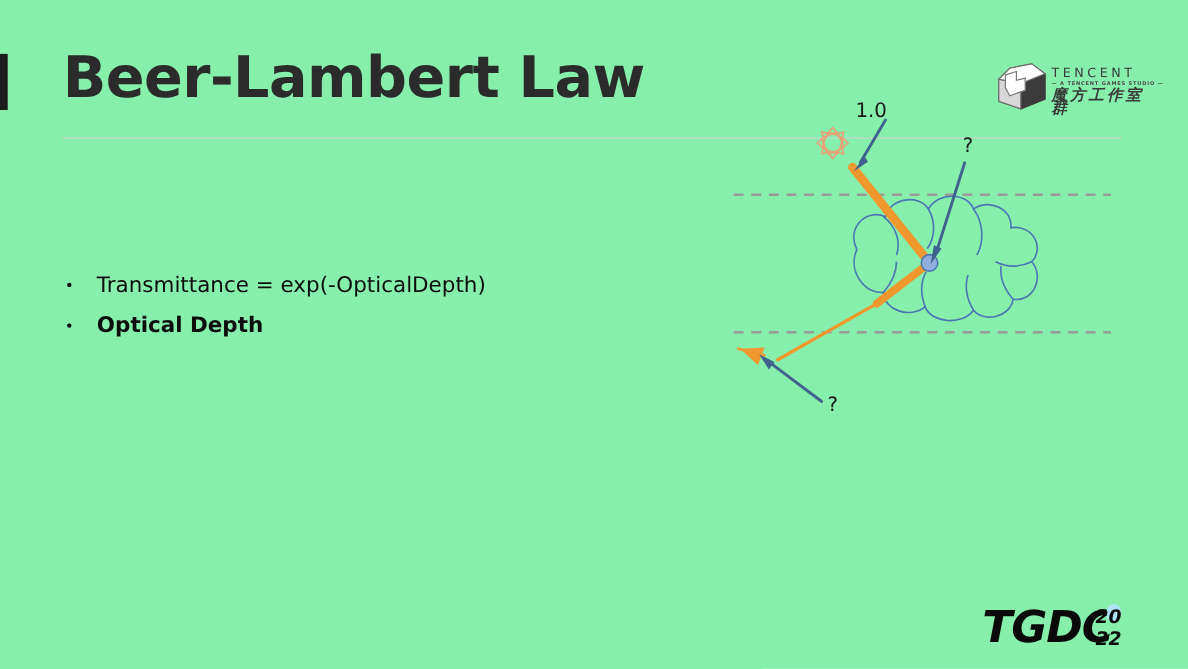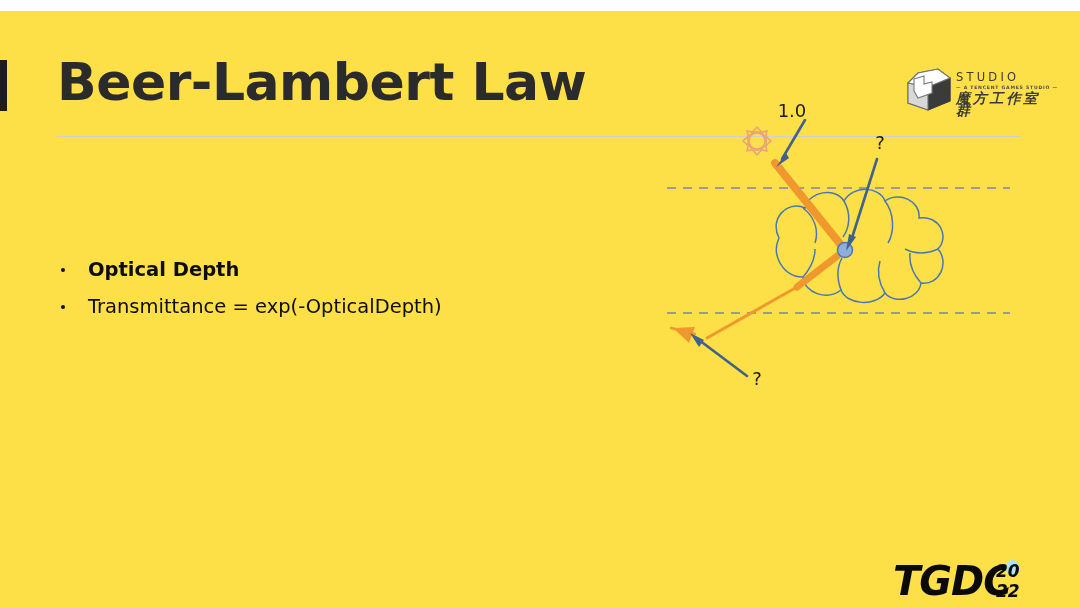--- a/index.html
+++ b/index.html
@@ -3,21 +3,21 @@
 <meta charset="utf-8">
 <style>
   html,body{margin:0;padding:0;}
   body{
     width:1080px;height:608px;
     background:#ffffff;
     font-family:"DejaVu Sans", sans-serif;
     overflow:hidden;
     position:relative;
   }
-  .slide{position:absolute;inset:0;background:#fde047;margin-top:11px;}
+  .slide{position:absolute;inset:0;background:#86efac;}
 
   
   .title-bar{
     position:absolute;left:0;top:49px;width:7px;height:51px;
     background:#1d1d1d;
   }
   .slide-title{
     position:absolute;left:57px;top:40px;
     font-size:52px;line-height:62px;
     font-weight:bold;
@@ -99,32 +99,32 @@
     <svg class="mf-cube" viewBox="0 0 54 46">
       <g fill="none" stroke="#6e6e6e" stroke-width="1.1">
         <path d="M20 6 L40 2 L52 11 L52 34 L30 43 L10 36 L10 16 Z" fill="#f4f4f4"></path>
         <path d="M30 20 L52 11 L52 34 L30 43 Z" fill="#3b3b3b" stroke="#3b3b3b"></path>
         <path d="M10 16 L30 20 L30 43 L10 36 Z" fill="#d8d8d8"></path>
         <path d="M10 16 L20 6 L40 2 L52 11 L30 20 Z" fill="#ffffff"></path>
         <path d="M16 12 L26 9 L26 17 L34 15 L34 26 L20 31 L16 24 Z" fill="#ffffff" stroke="#7a7a7a"></path>
       </g>
     </svg>
     <div class="mf-text">
-      <div class="mf-name">STUDIO</div>
+      <div class="mf-name">TENCENT</div>
       <div class="mf-sub">— A TENCENT GAMES STUDIO —</div>
       <div class="mf-cn">魔方工作室群</div>
     </div>
   </div>
 
   <div class="bullets">
     <div class="bullet lvl1">
-      <b>Optical Depth</b>
+      <span>Transmittance = exp(-OpticalDepth)</span>
     </div>
     <div class="bullet lvl1">
-      <span>Transmittance = exp(-OpticalDepth)</span>
+      <b>Optical Depth</b>
     </div>
   </div>
 
   <div class="diagram">
     <svg width="400" height="310" viewBox="0 0 400 310">
 
       <line x1="20" y1="97" x2="363" y2="97" stroke="#9a9a9a" stroke-width="2.2" stroke-dasharray="9 7"></line>
       <line x1="20" y1="222" x2="363" y2="222" stroke="#9a9a9a" stroke-width="2.2" stroke-dasharray="9 7"></line>
 
       <g fill="none" stroke="#4A77B4" stroke-width="1.5">

